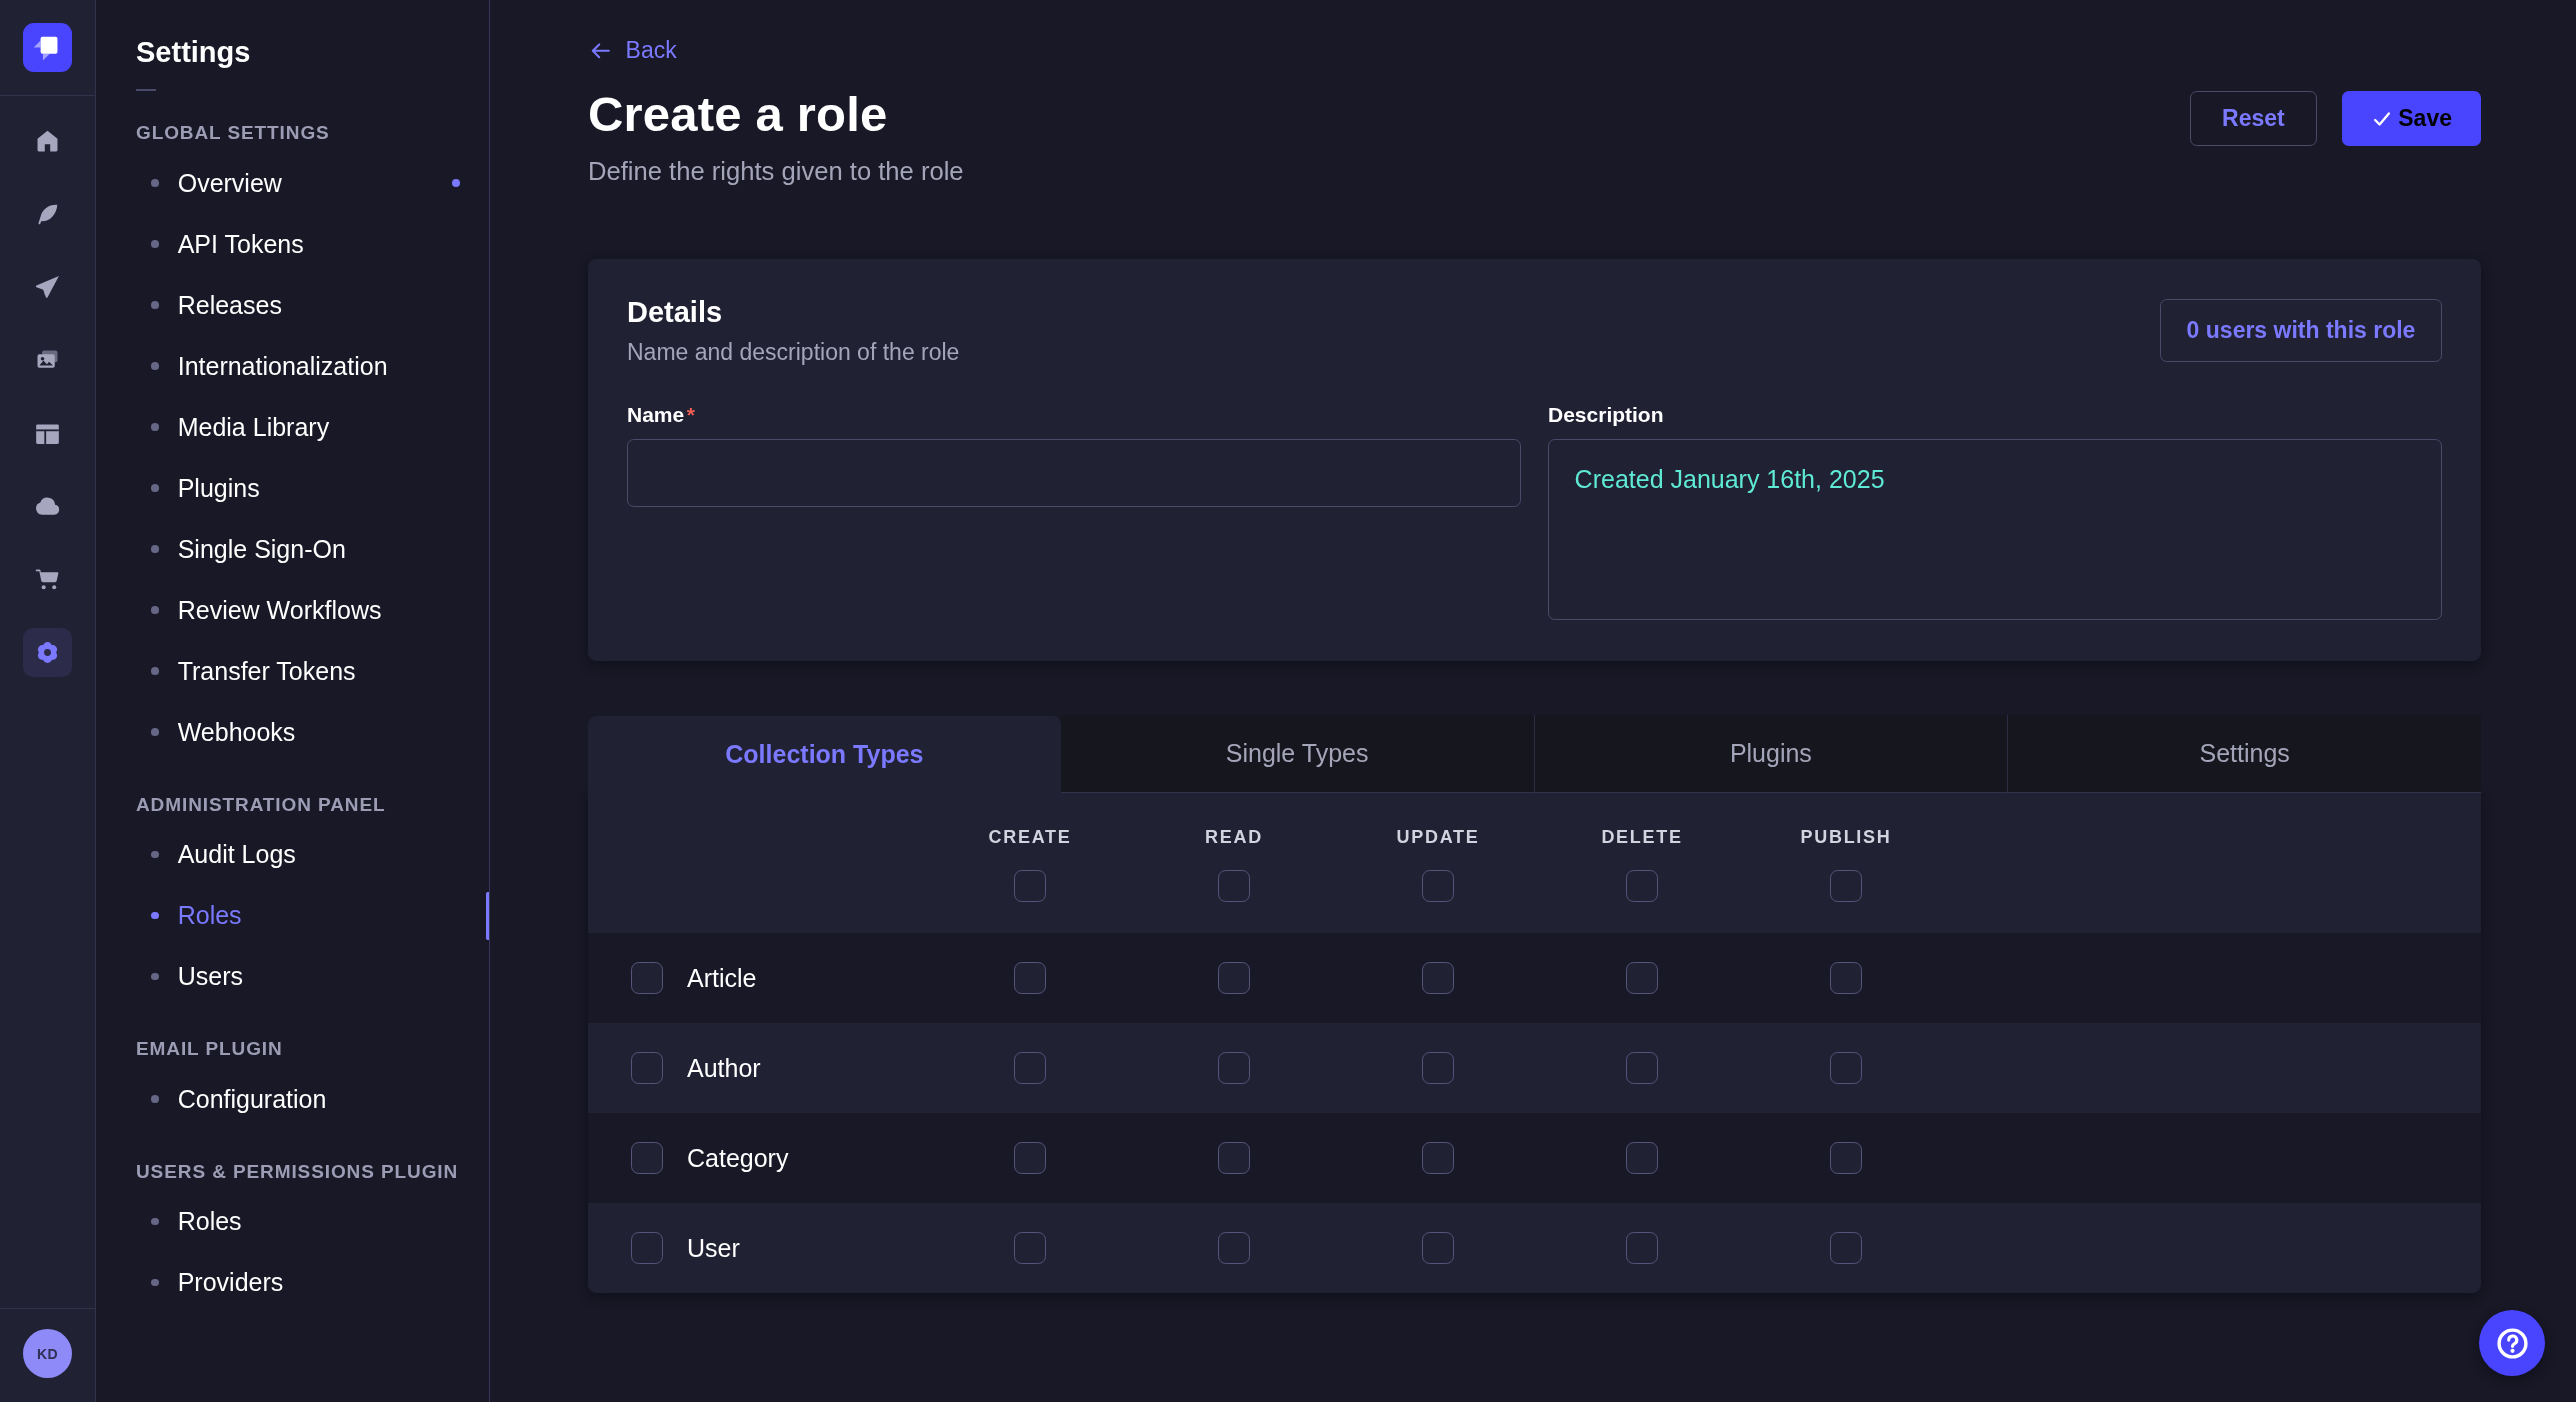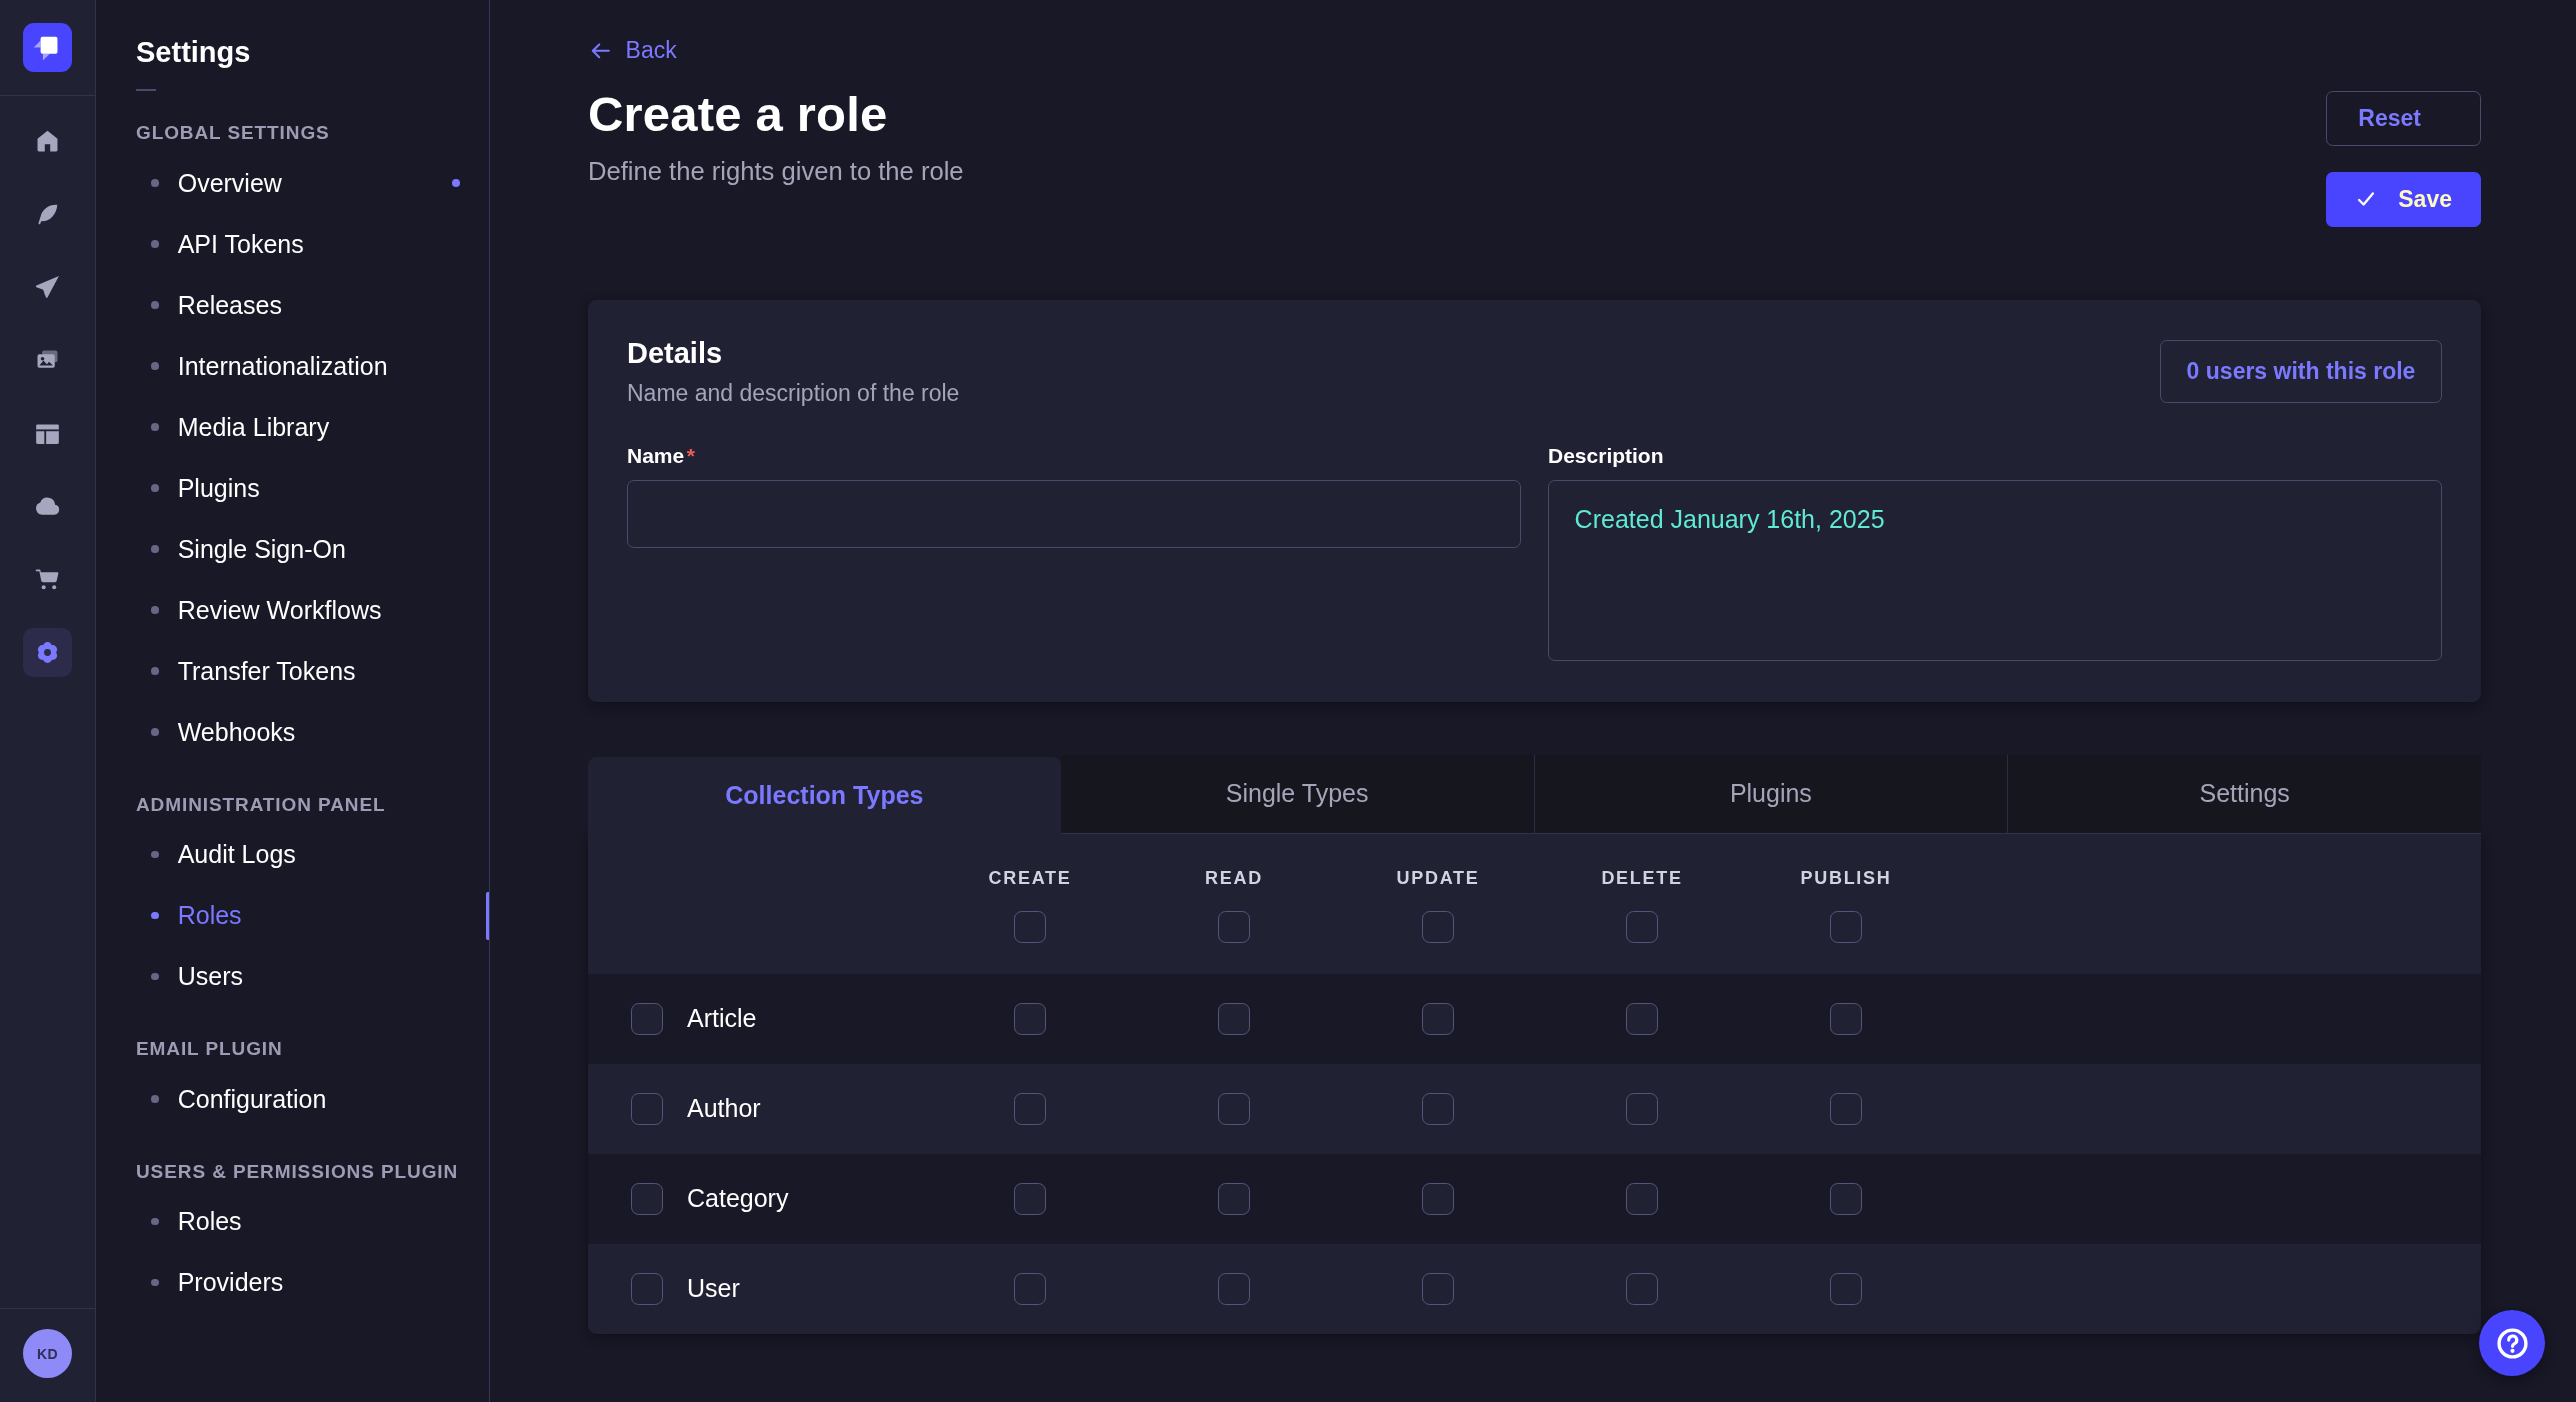--- a/index.html
+++ b/index.html
@@ -42,24 +42,24 @@
   .notif{width:8.5px;height:8.5px;border-radius:50%;background:#7b79ff;position:absolute;right:29px;top:26.4px;}
   .active-bar{position:absolute;right:-1.7px;top:6.8px;width:5.1px;height:48px;background:#7b79ff;border-radius:1.7px;}
   
   .main{flex:1;padding:0 95px 0 98px;position:relative;}
   .back-row{margin-top:37px;display:flex;align-items:flex-end;gap:12px;width:fit-content;cursor:pointer;}
   .back-row svg{width:25.6px;height:25.6px;}
   .back-label{color:#7b79ff;font-size:23px;font-weight:500;}
   .header-row{display:flex;justify-content:space-between;align-items:flex-start;margin-top:22px;}
   .page-title{font-size:49px;font-weight:700;margin:0;color:#fff;letter-spacing:0.2px;}
   .page-subtitle{font-size:25.6px;color:#a5a5ba;margin:15.3px 0 0 0;font-weight:400;}
-  .actions{display:flex;gap:25.6px;margin-top:5.1px;flex-direction:column;}
+  .actions{display:flex;gap:25.6px;margin-top:5.1px;}
   .btn{height:55px;border-radius:6.8px;font-size:23px;font-weight:600;cursor:pointer;display:flex;align-items:center;font-family:inherit;}
   .btn-reset{padding:0 31px;background:transparent;border:1.7px solid #4a4a6a;color:#7b79ff;}
-  .btn-save{padding:0 29px;background:#4945ff;border:none;color:#fef9c3;gap:21px;}
+  .btn-save{padding:0 29px;background:#4945ff;border:none;color:#000000;gap:5px;}
   .btn-save svg{width:22px;height:22px;}
   
   .card{
     margin-top:73px;background:#212134;border-radius:8.5px;
     box-shadow:0 3.4px 12px rgba(5,5,15,.35);padding:37px 39px 41px 39px;
   }
   .card-head{display:flex;justify-content:space-between;align-items:flex-start;}
   .card-title{font-size:29px;font-weight:700;margin:0;color:#fff;}
   .card-sub{font-size:23px;color:#a5a5ba;margin:10.2px 0 0 0;}
   .users-btn{margin-top:3px;padding:17px 25.6px;background:transparent;border:1.7px solid #4a4a6a;border-radius:6.8px;color:#7b79ff;font-size:23px;font-weight:700;cursor:pointer;font-family:inherit;}

